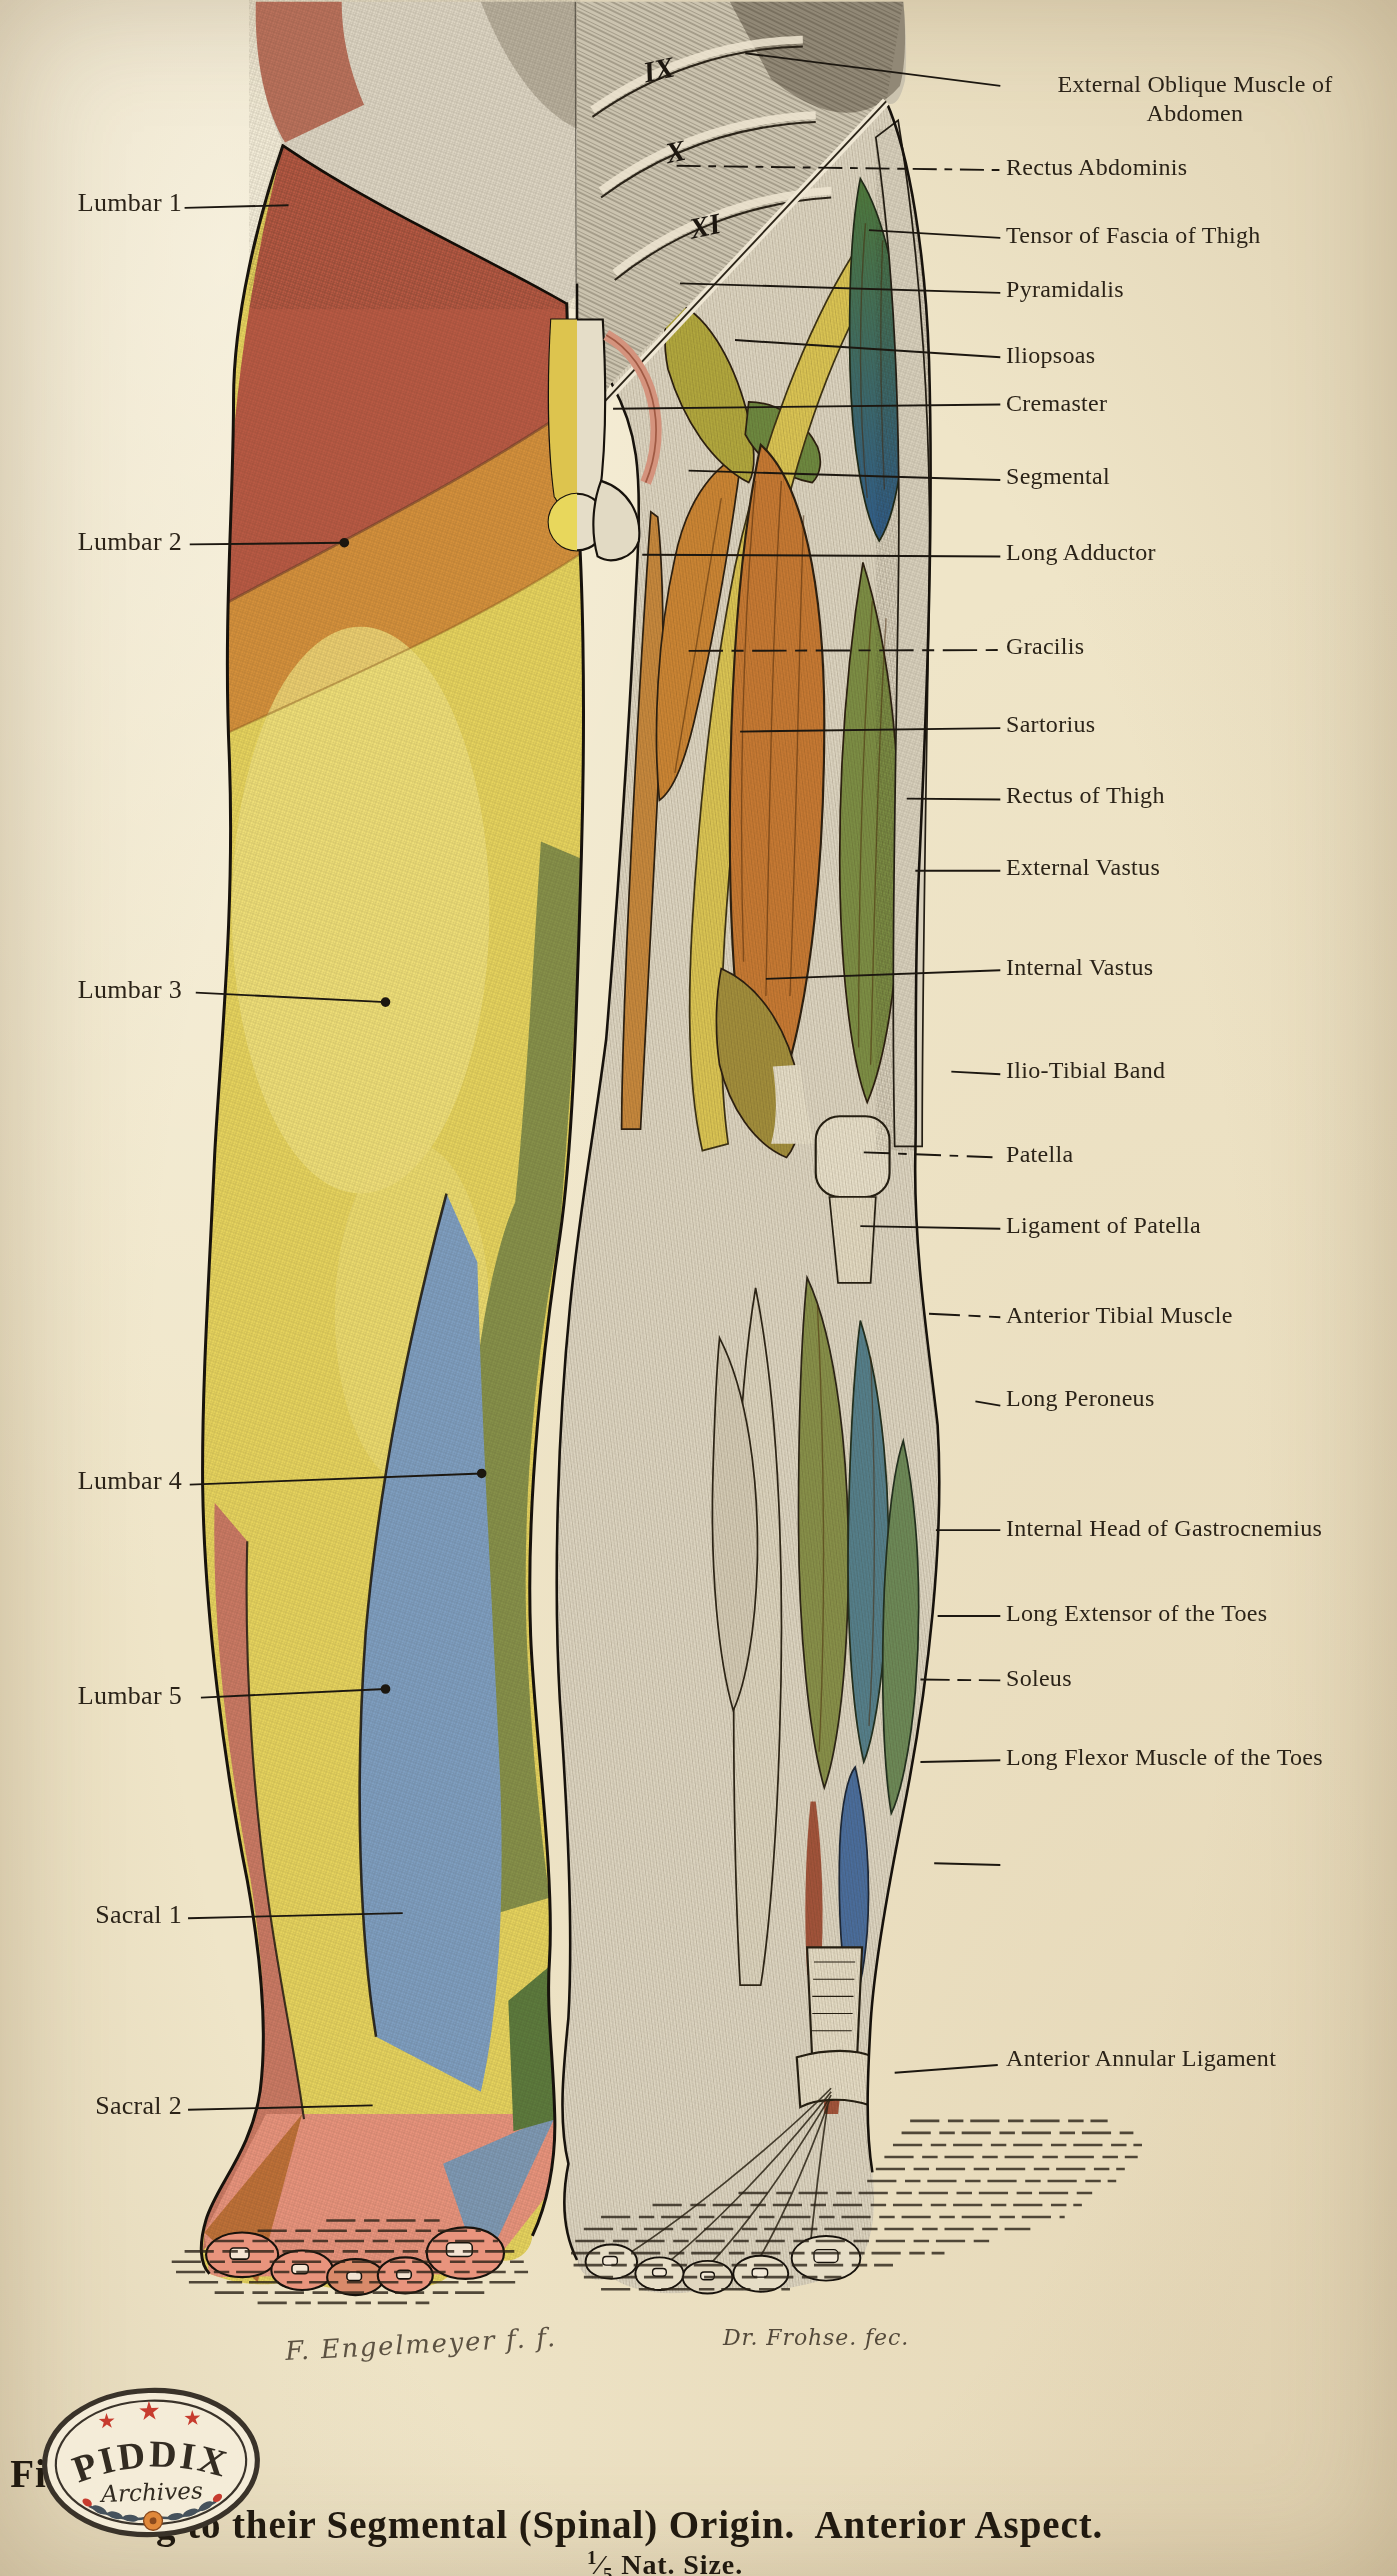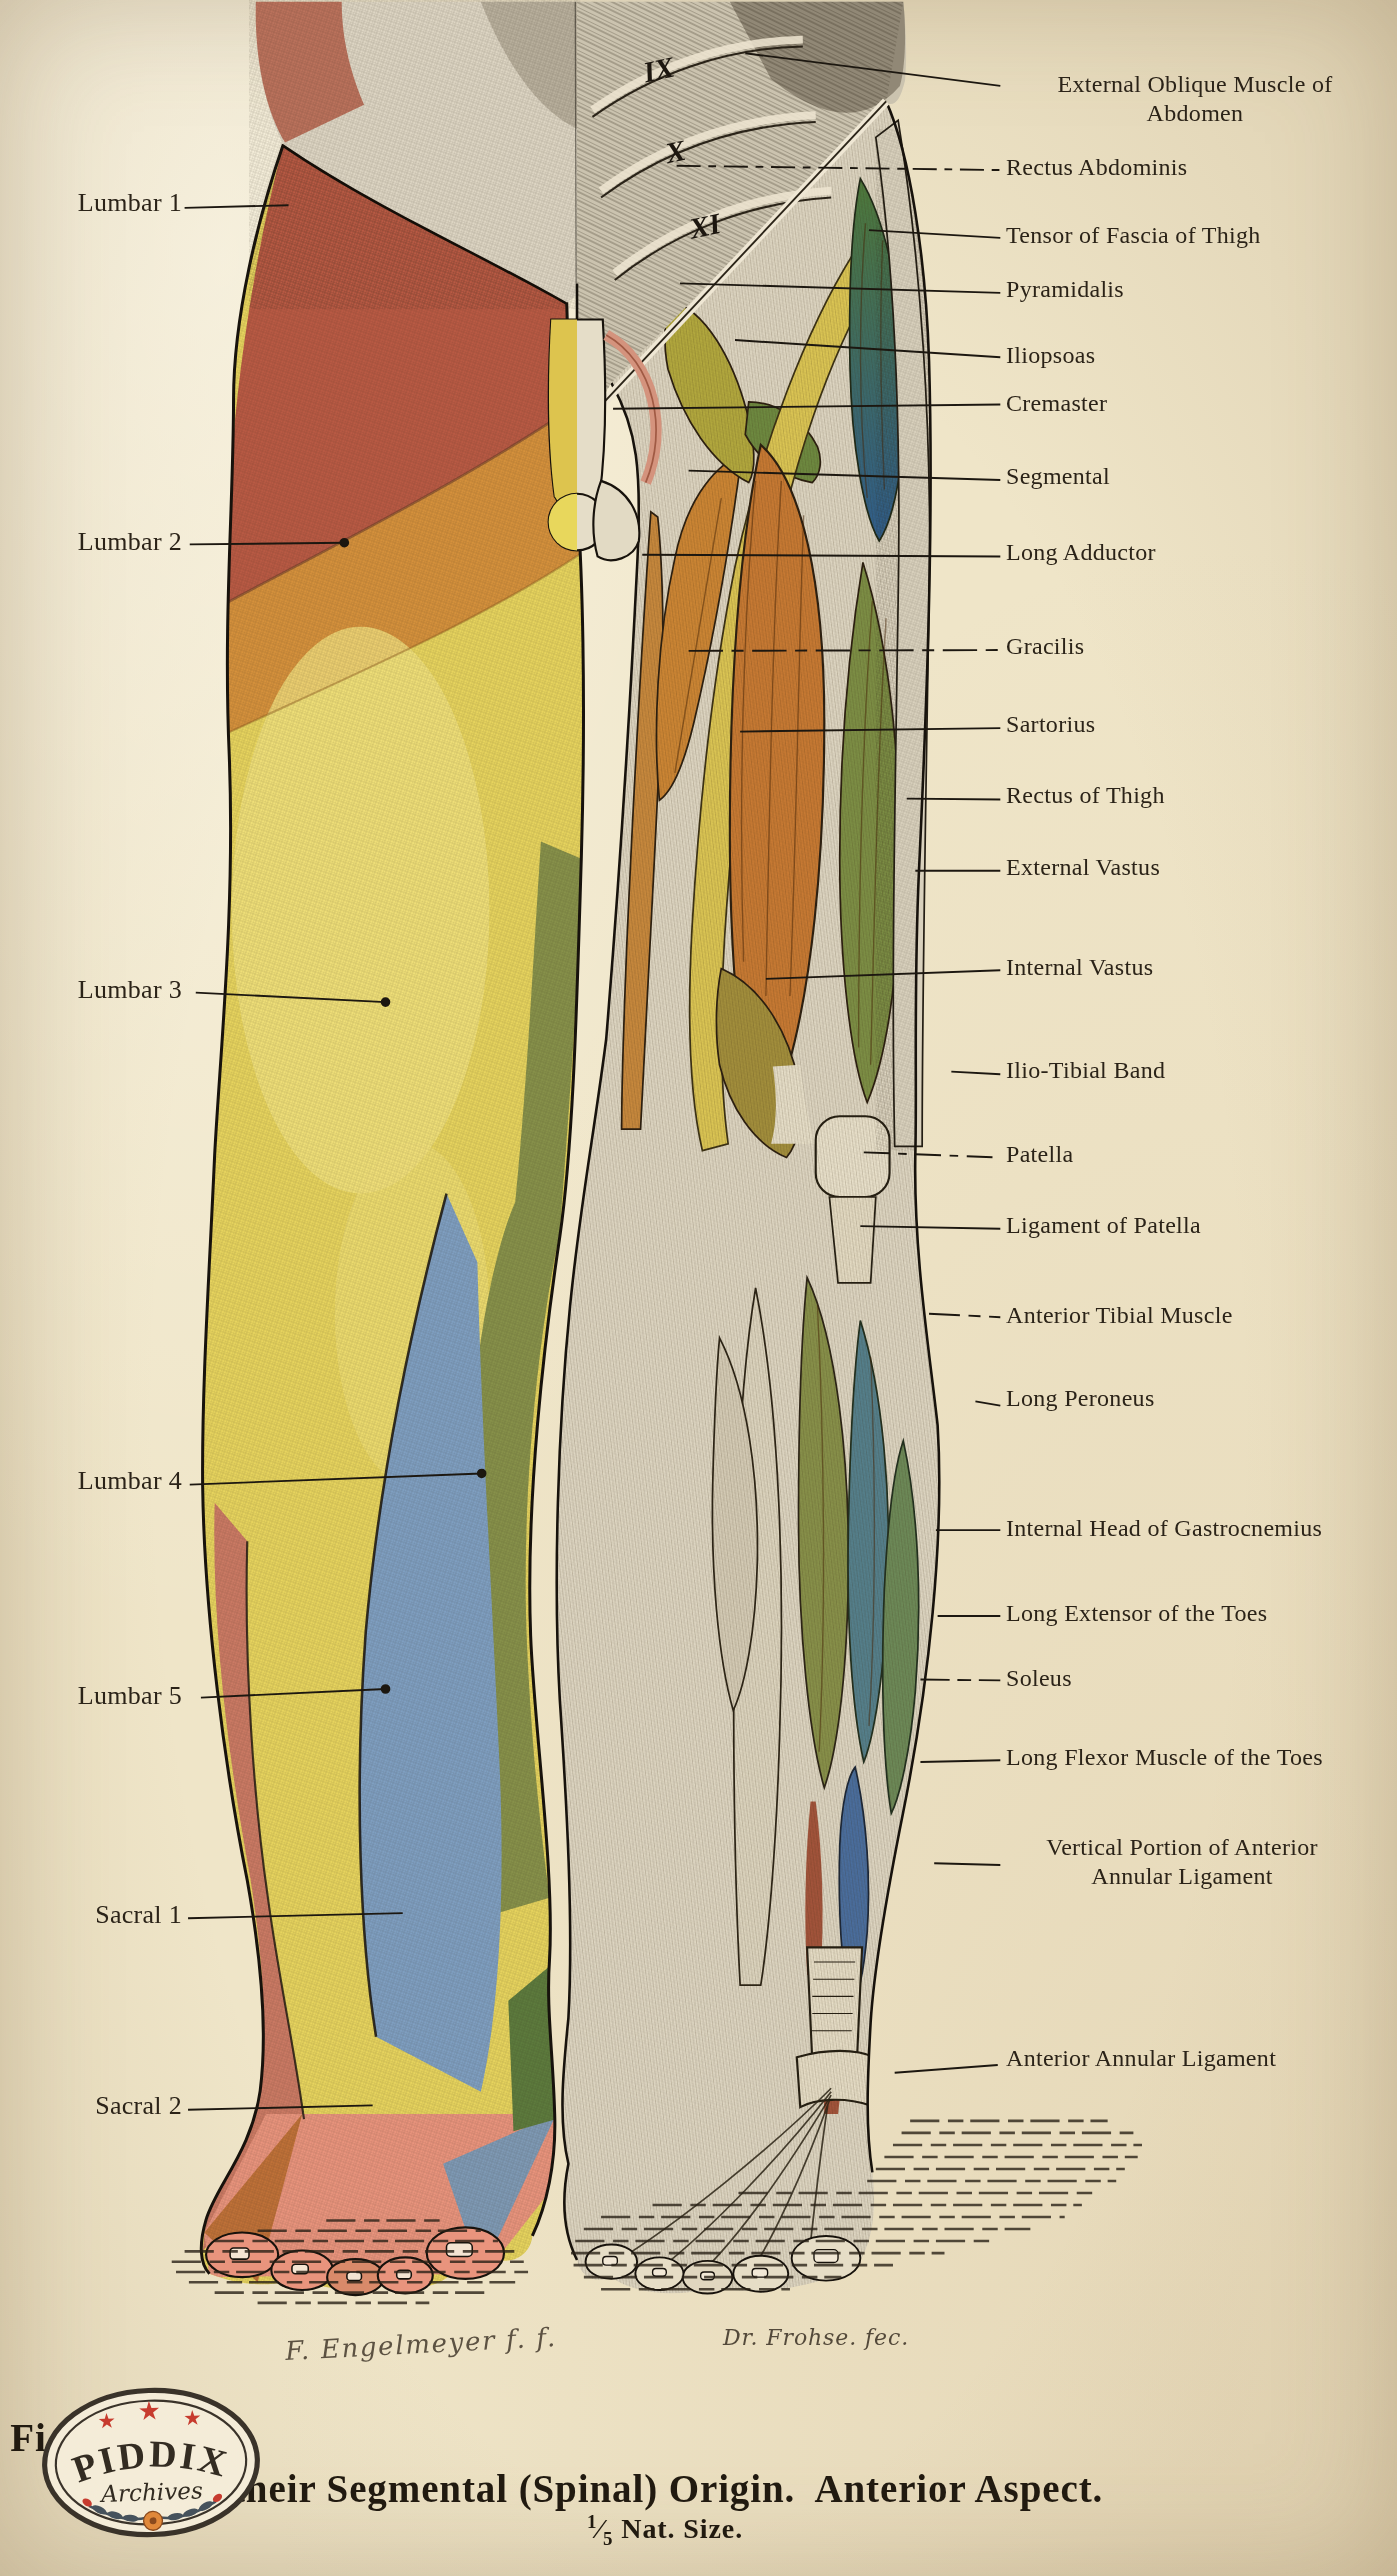--- a/index.html
+++ b/index.html
@@ -12,21 +12,21 @@
       radial-gradient(ellipse at 88% 94%, rgba(205,182,142,.28), transparent 55%),
       radial-gradient(ellipse at 50% 55%, transparent 55%, rgba(156,130,92,.20) 100%);
     box-shadow:inset 0 0 120px rgba(118,94,58,.28);}
   .art{position:absolute;left:0;top:0;width:1397px;height:2576px;}
   .lab{position:absolute;color:#2b2318;font-size:24px;line-height:1.2;
        white-space:nowrap;letter-spacing:0.3px;text-align:right;}
   .lab-l{left:0;width:182px;text-align:right;font-size:26px;}
   .lab-r{left:1006px;}
   .lab-c{text-align:center;white-space:pre-line;}
   .cap{position:absolute;color:#211a10;font-weight:bold;font-size:39px;
-       letter-spacing:0.9px;white-space:pre-wrap;}
+       letter-spacing:0.9px;white-space:pre-wrap;margin-top:36px;}
   .cap-small{font-size:28px;font-weight:bold;}
   .cap-small sup{font-size:19px;} .cap-small sub{font-size:19px;}
   .sig{position:absolute;color:#43392c;font-style:italic;
        font-family:"DejaVu Serif", serif;}
   .sig-left{left:285px;top:2329px;font-size:26px;transform:rotate(-3deg);
             letter-spacing:1.7px;opacity:.85;}
   .sig-right{left:723px;top:2325px;font-size:22px;letter-spacing:0.9px;opacity:.9;}
   .logo{position:absolute;left:41px;top:2387px;transform:rotate(-2deg);z-index:6;}
   .rn{font-family:"Liberation Serif",serif;font-style:italic;font-weight:bold;
       font-size:34px;fill:#1d1710;}
@@ -286,22 +286,20 @@
 <div class="lab lab-r" style="top:953px">Internal Vastus</div>
 <div class="lab lab-r" style="top:1056px">Ilio-Tibial Band</div>
 <div class="lab lab-r" style="top:1140px">Patella</div>
 <div class="lab lab-r" style="top:1211px">Ligament of Patella</div>
 <div class="lab lab-r" style="top:1301px">Anterior Tibial Muscle</div>
 <div class="lab lab-r" style="top:1384px">Long Peroneus</div>
 <div class="lab lab-r" style="top:1514px">Internal Head of Gastrocnemius</div>
 <div class="lab lab-r" style="top:1599px">Long Extensor of the Toes</div>
 <div class="lab lab-r" style="top:1664px">Soleus</div>
 <div class="lab lab-r" style="top:1743px">Long Flexor Muscle of the Toes</div>
-<div class="lab lab-r lab-c" style="top:1833px;width:352px">Vertical Portion of Anterior
-Annular Ligament</div>
 <div class="lab lab-r" style="top:2044px">Anterior Annular Ligament</div>
 
 <div class="sig sig-left">F. Engelmeyer f. f.</div>
 <div class="sig sig-right">Dr. Frohse. fec.</div>
 
 <div class="cap" style="left:10.3px;top:2415px">Fi</div>
 <div class="cap" style="left:156px;top:2466px">g to their Segmental (Spinal) Origin.  Anterior Aspect.</div>
 <div class="cap cap-small" style="left:587px;top:2511px"><sup>1</sup><span>⁄</span><sub>5</sub><span> Nat. Size.</span></div>
 
 <svg class="logo" width="220" height="151" viewBox="0 0 256 176">

